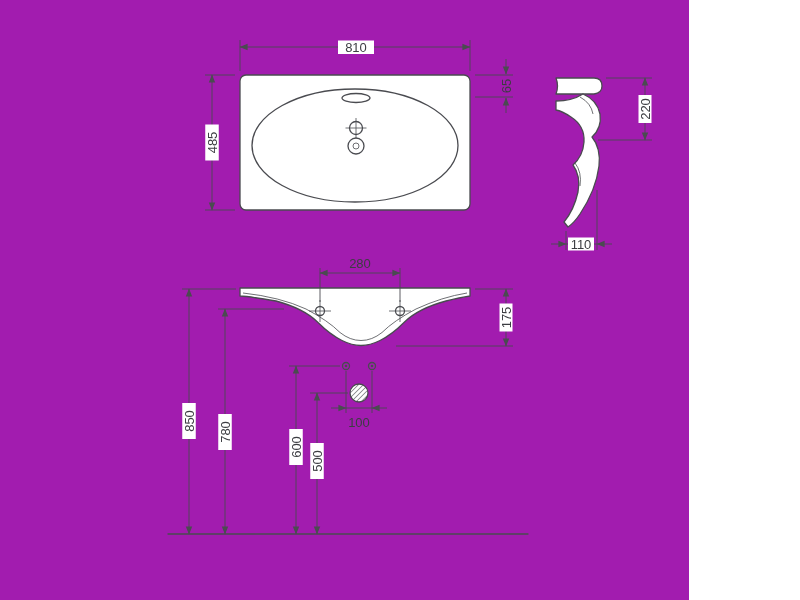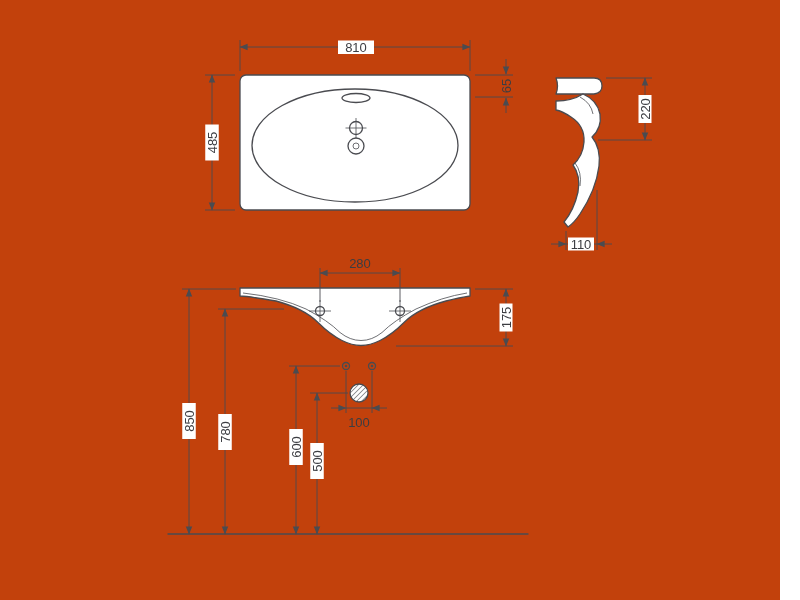--- a/index.html
+++ b/index.html
@@ -1,16 +1,16 @@
 <!DOCTYPE html>
 <html><head>
 <meta charset="utf-8">
 <style>
   html,body{margin:0;padding:0;background:#ffffff;}
-  .canvas{width:780px;height:600px;background:#c2410c;overflow:hidden;}
+  .canvas{width:689px;height:600px;background:#a21caf;overflow:hidden;}
   .obj{fill:none;stroke:#4a4b50;stroke-width:1.3;stroke-linecap:round;stroke-linejoin:round;}
   .objf{fill:#ffffff;stroke:#4a4b50;stroke-width:1.3;stroke-linejoin:round;}
   .thin{fill:none;stroke:#4a4b50;stroke-width:0.8;}
   .dim{fill:none;stroke:#4a4b50;stroke-width:0.9;}
   .lbl{font-family:"Liberation Sans","DejaVu Sans",sans-serif;font-size:13px;fill:#3c3d42;text-anchor:middle;dominant-baseline:central;}
   .bg{fill:#ffffff;}
 </style>
 </head>
 <body>
 

